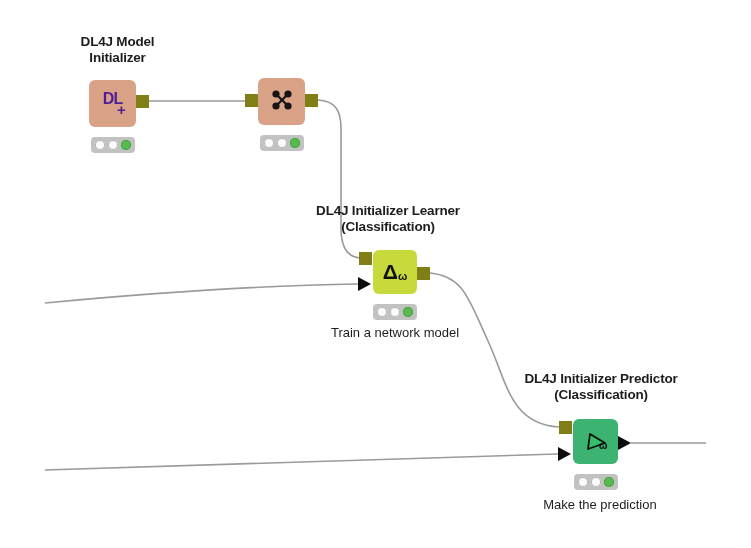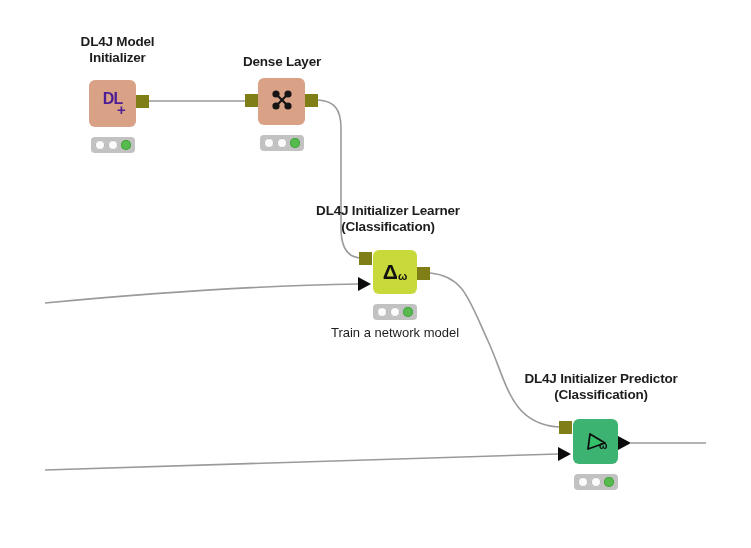--- a/index.html
+++ b/index.html
@@ -94,23 +94,20 @@
       <span class="dl-plus">+</span>
     </span>
   </div>
   <div class="port-square n1-port-out"></div>
   <div class="traffic n1-light">
     <span class="dot off"></span>
     <span class="dot off"></span>
     <span class="dot on"></span>
   </div>
 
-  <div class="node-label n2-label">
-    <span>Dense Layer</span>
-  </div>
   <div class="node-body n2-body" style="background: rgb(217, 162, 134);">
     <span>
       <svg width="30" height="30" viewBox="0 0 30 30">
         <g stroke="#141414" stroke-width="2.2">
           <line x1="9" y1="9" x2="21" y2="21"></line>
           <line x1="9" y1="21" x2="21" y2="9"></line>
         </g>
         <g fill="#141414">
           <circle cx="9" cy="9" r="3.6"></circle>
           <circle cx="21" cy="9" r="3.6"></circle>
@@ -161,14 +158,15 @@
     </span>
   </div>
   <div class="port-square n4-port-model"></div>
   <div class="port-tri n4-tri-in"></div>
   <div class="port-tri n4-tri-out"></div>
   <div class="traffic n4-light">
     <span class="dot off"></span>
     <span class="dot off"></span>
     <span class="dot on"></span>
   </div>
+  <div class="node-caption n4-caption">Make the prediction</div>
 
 </div>
 
 </body></html>

